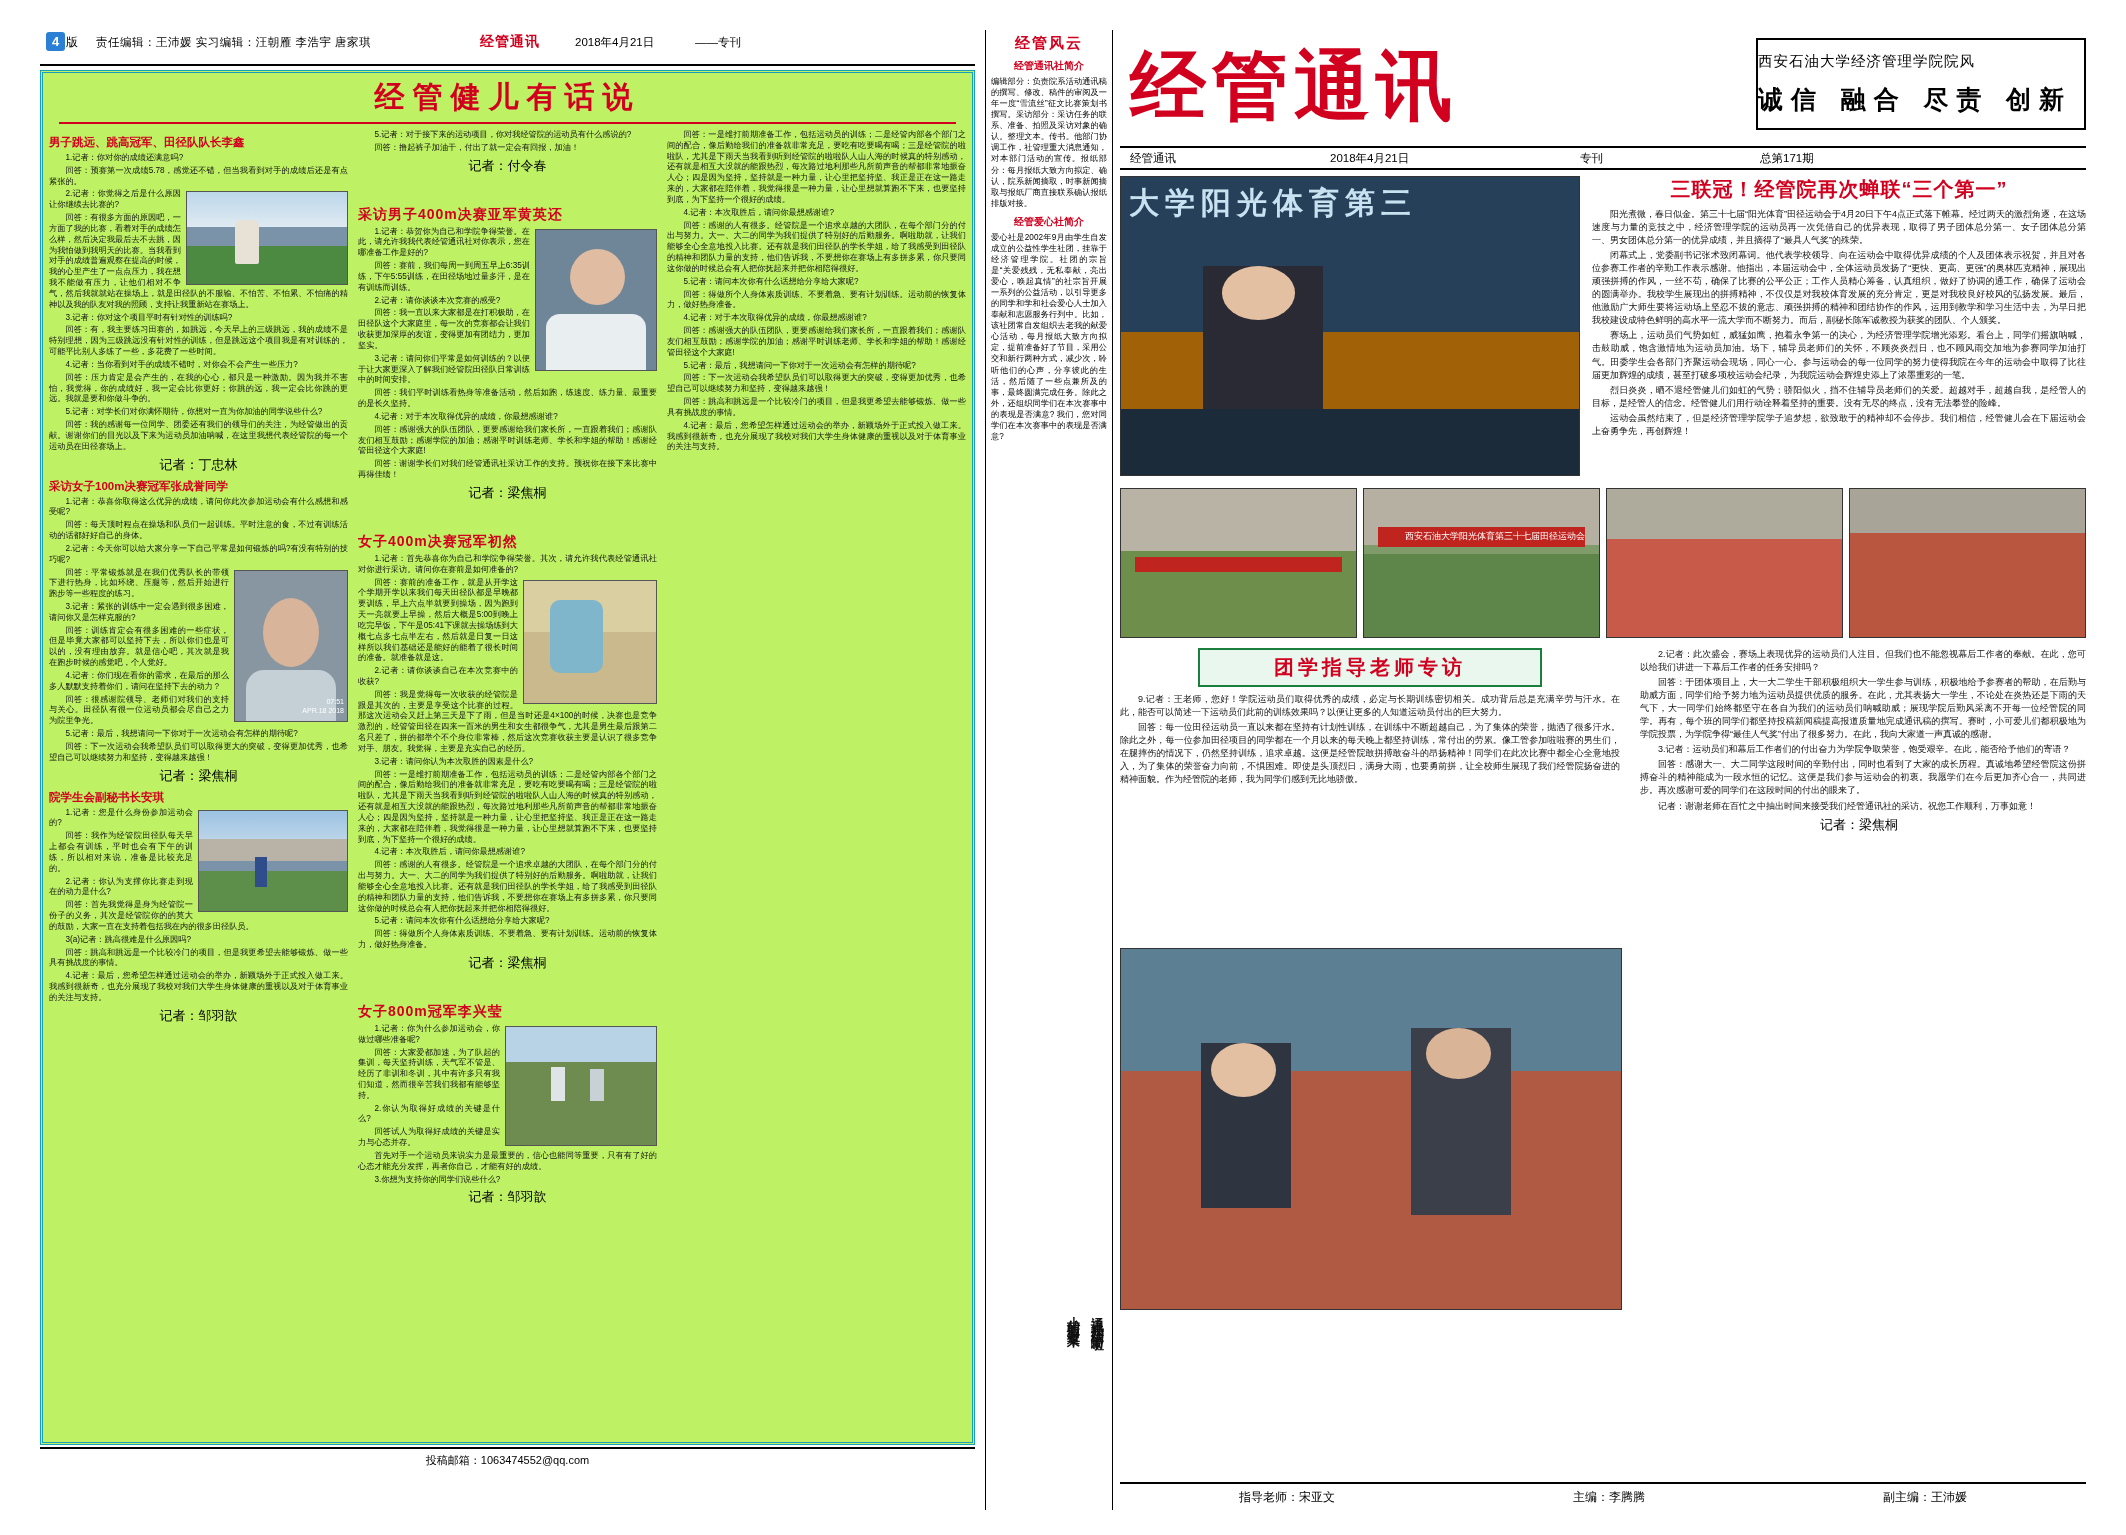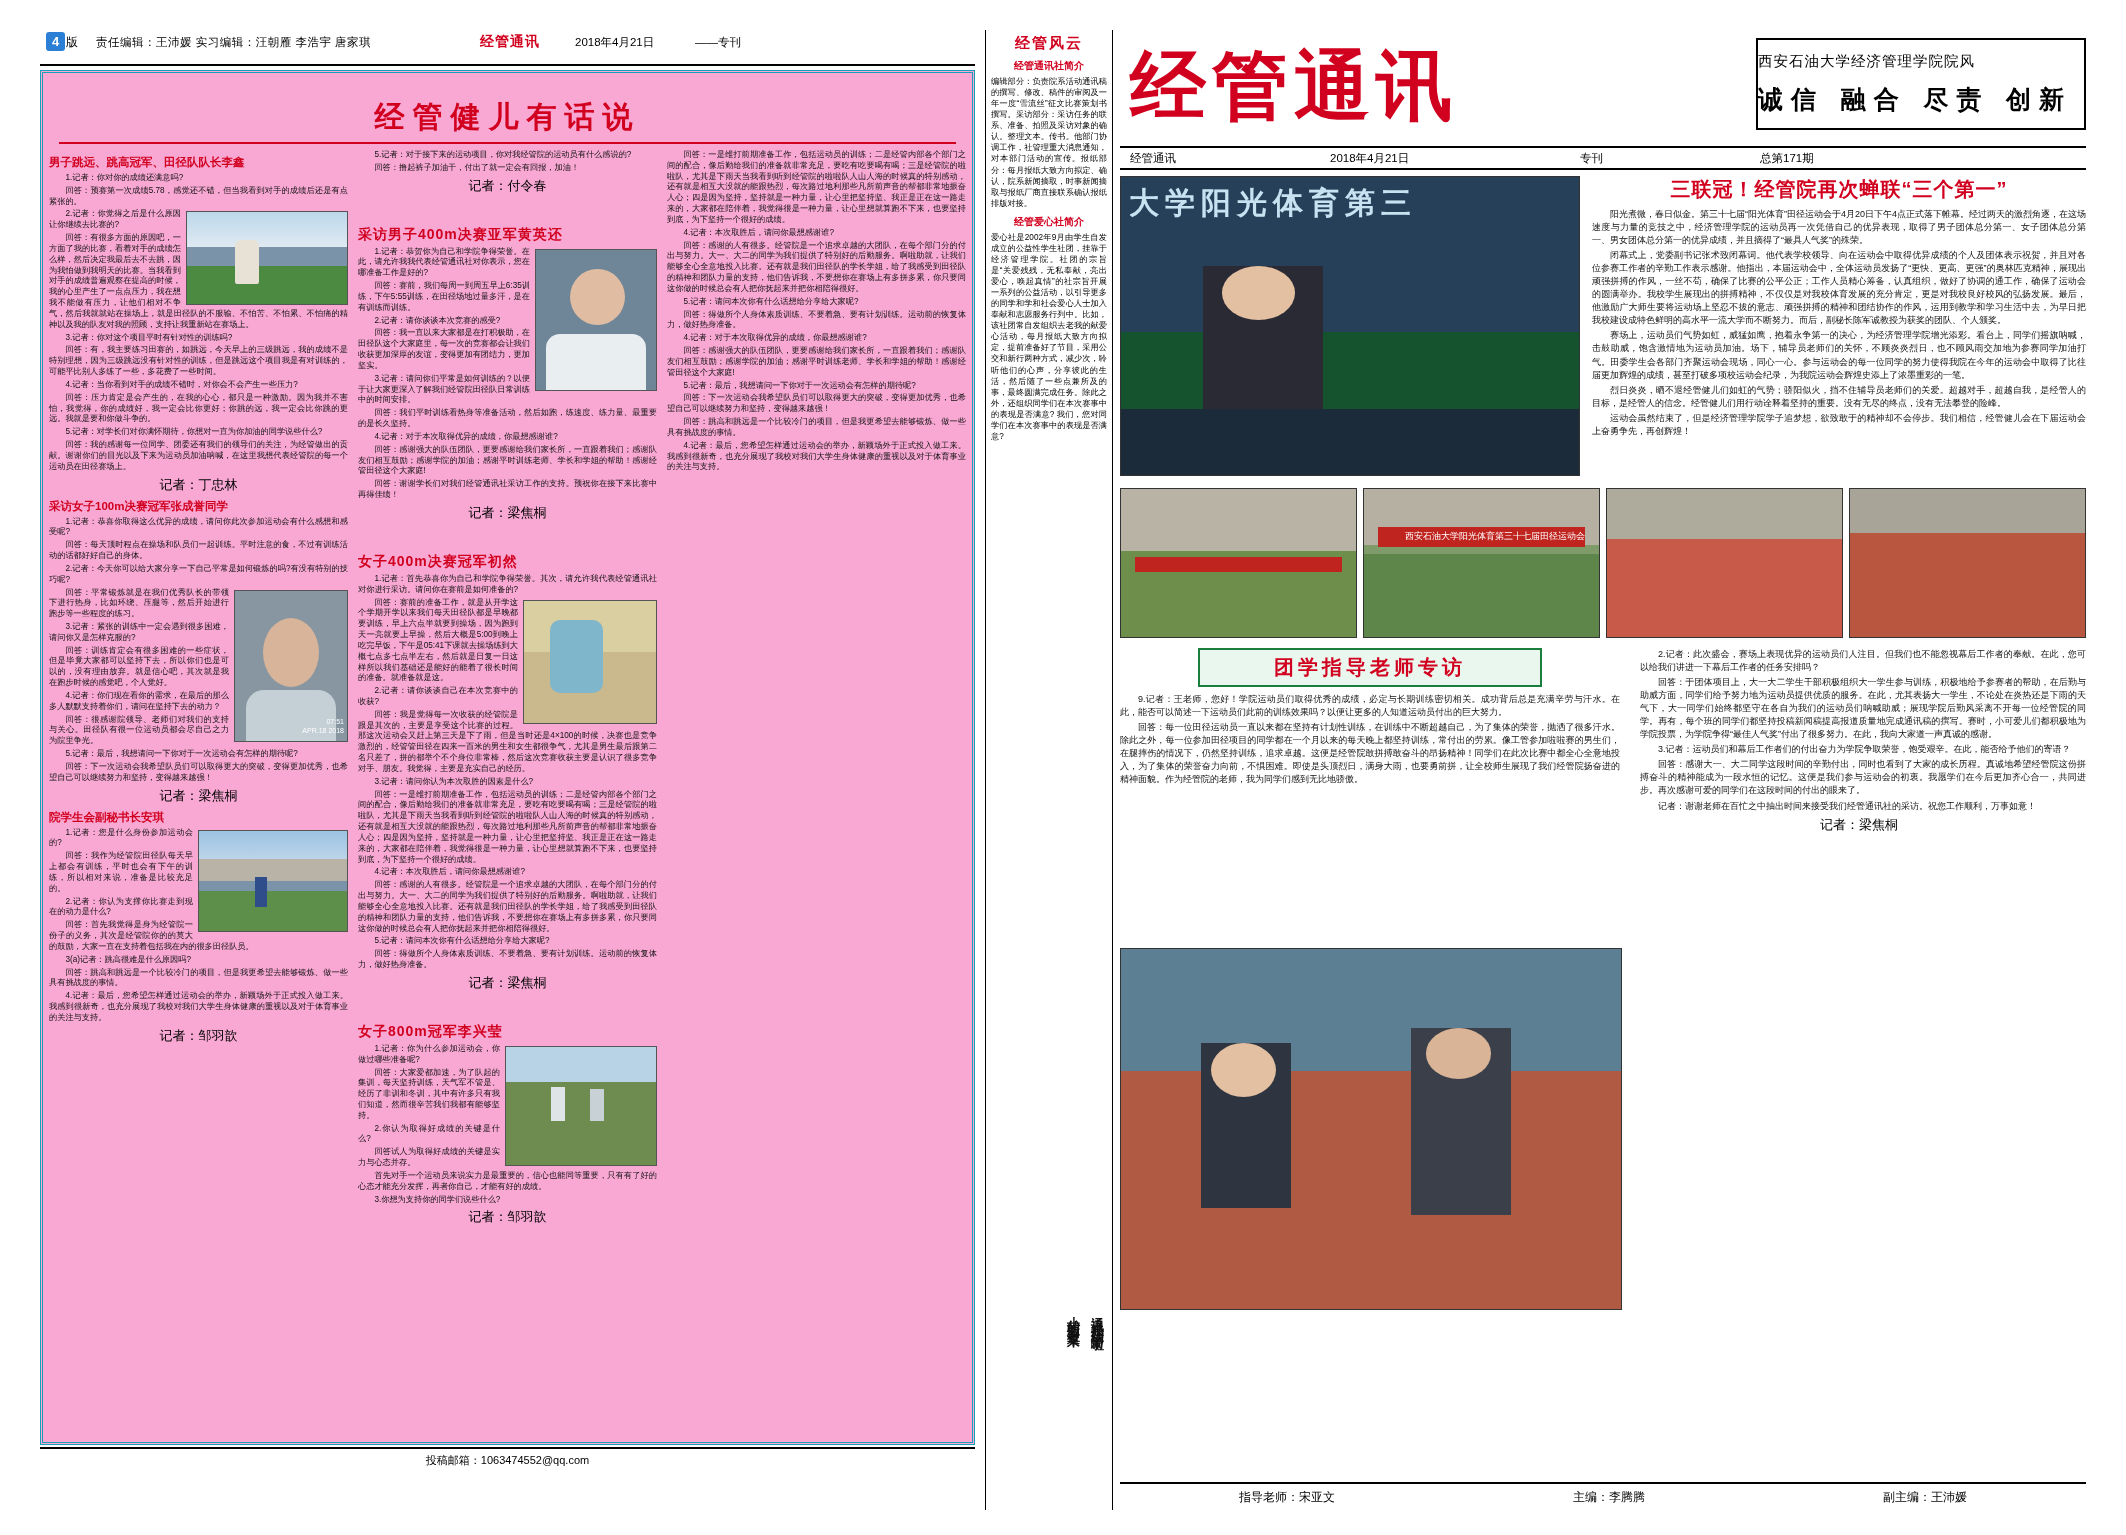--- a/index.html
+++ b/index.html
@@ -15,21 +15,21 @@
   
   #leftpage{position:absolute;left:40px;top:30px;width:935px;height:1480px;}
   #lp-topbar{position:relative;height:34px;border-bottom:2px solid #000;}
   #pagebadge{position:absolute;left:6px;top:2px;width:19px;height:19px;background:#2b7fd4;color:#fff;
     border-radius:3px;font-size:13px;line-height:19px;text-align:center;font-weight:bold;}
   #pagebadge-txt{position:absolute;left:26px;top:4px;font-size:12px;}
   #lp-credits{position:absolute;left:56px;top:5px;font-size:11.5px;letter-spacing:.5px;}
   #lp-mast{position:absolute;left:440px;top:3px;font-size:14px;color:#d2001f;font-weight:bold;letter-spacing:1px;}
   #lp-date{position:absolute;left:535px;top:5px;font-size:11.5px;}
   #lp-special{position:absolute;left:655px;top:5px;font-size:11.5px;}
-  #lp-body{position:relative;margin-top:4px;border:3px double #18a0b8;background:#f9a8d4;height:1375px;padding:20px 6px 0 6px;box-sizing:border-box;}
+  #lp-body{position:relative;margin-top:4px;border:3px double #18a0b8;background:#bef264;height:1375px;padding:0 6px 0 6px;box-sizing:border-box;}
   #lp-title{text-align:center;font-size:30px;color:#d2001f;font-weight:bold;letter-spacing:8px;padding:4px 0 2px;
      font-family:"DejaVu Sans",sans-serif;}
   #lp-title-rule{height:2px;background:#d2001f;margin:2px 10px 6px 10px;}
   .lcols{display:flex;gap:10px;}
   .lcol{width:300px;}
   .sect-h{color:#d2001f;font-weight:bold;font-size:11.5px;margin:5px 0 3px;}
   .sect-h.center{text-align:left;font-size:14px;letter-spacing:1px;margin-top:31px;}
   .photo{background:#7a93a8;border:1px solid #555;}
   .sig{text-align:center;font-size:13px;margin:3px 0 2px;}
   #lp-foot{position:relative;margin-top:2px;border-top:2px solid #000;text-align:center;font-size:11px;padding-top:4px;}
@@ -47,21 +47,21 @@
   #nameplate{position:relative;height:112px;}
   #np-title{position:absolute;left:10px;top:0;width:600px;height:112px;color:#d2001f;font-size:76px;font-weight:bold;
      letter-spacing:6px;line-height:112px;font-family:"DejaVu Sans",sans-serif;}
   #np-box{position:absolute;right:0;top:8px;width:330px;height:92px;border:2px solid #000;box-sizing:border-box;text-align:left;}
   #np-school{font-size:14.5px;margin-top:12px;letter-spacing:1px;}
   #np-motto{font-size:25px;font-weight:bold;letter-spacing:8px;margin-top:12px;font-family:"DejaVu Sans",sans-serif;}
   #np-meta{position:relative;height:20px;border-top:2px solid #000;border-bottom:2px solid #000;margin-top:4px;font-size:11.5px;}
   #np-meta span{position:absolute;top:3px;}
   #rp-body{position:relative;margin-top:6px;}
   #hero{position:relative;width:460px;height:300px;}
-  #hero-photo{position:absolute;inset:0;background:#14532d;border:1px solid #333;}
+  #hero-photo{position:absolute;inset:0;background:#a16207;border:1px solid #333;}
   #lead{position:absolute;left:472px;top:0;width:494px;}
   #lead-h{color:#d2001f;font-weight:bold;font-size:20px;letter-spacing:1px;text-align:center;margin-bottom:5px;}
   #photostrip{position:absolute;left:0;top:312px;width:966px;height:150px;display:flex;gap:6px;}
   .strip{flex:1;border:1px solid #333;}
   #interview{position:absolute;left:0;top:472px;width:500px;}
   #iv-h{width:340px;margin:0 auto 6px;border:2px solid #1a7f3c;background:#eaf7ee;text-align:center;font-size:20px;
     font-weight:bold;letter-spacing:4px;color:#d2001f;padding:4px 0;}
   #iv-photo{position:absolute;left:0;top:300px;width:500px;height:360px;border:1px solid #333;background:#4a5f74;}
   #rcol2{position:absolute;left:512px;top:472px;width:454px;}
   #rp-foot{position:absolute;left:0;bottom:0;width:966px;border-top:2px solid #000;padding-top:5px;font-size:12px;

